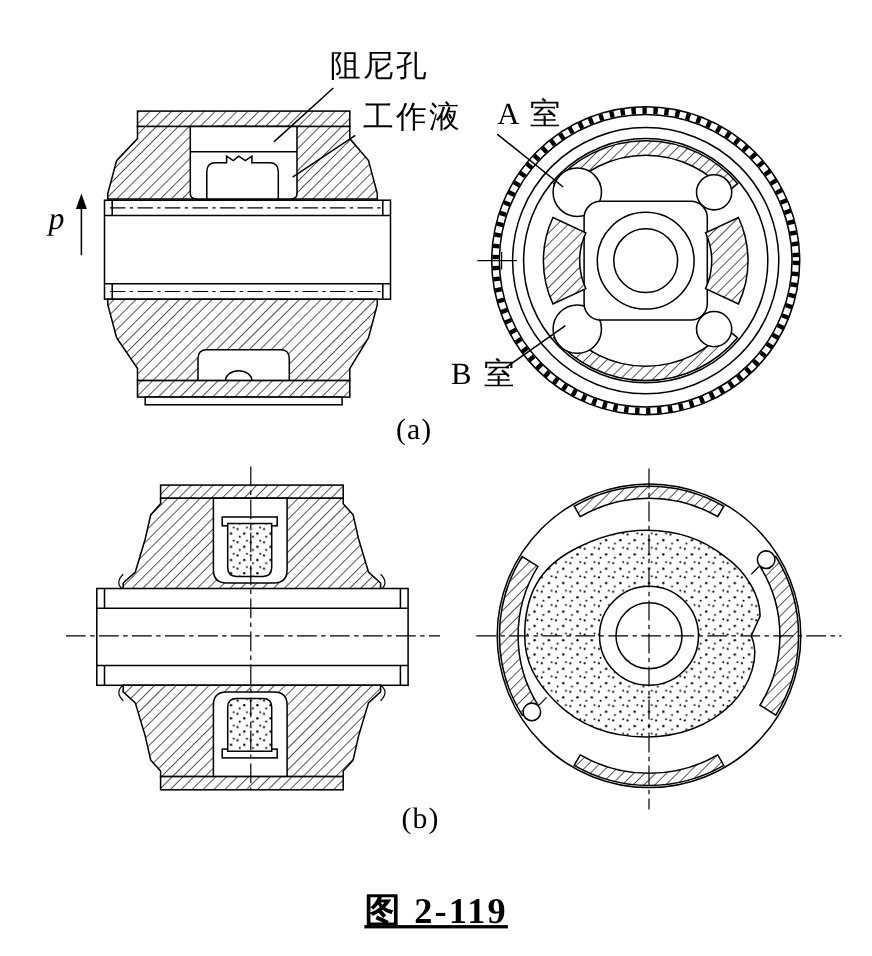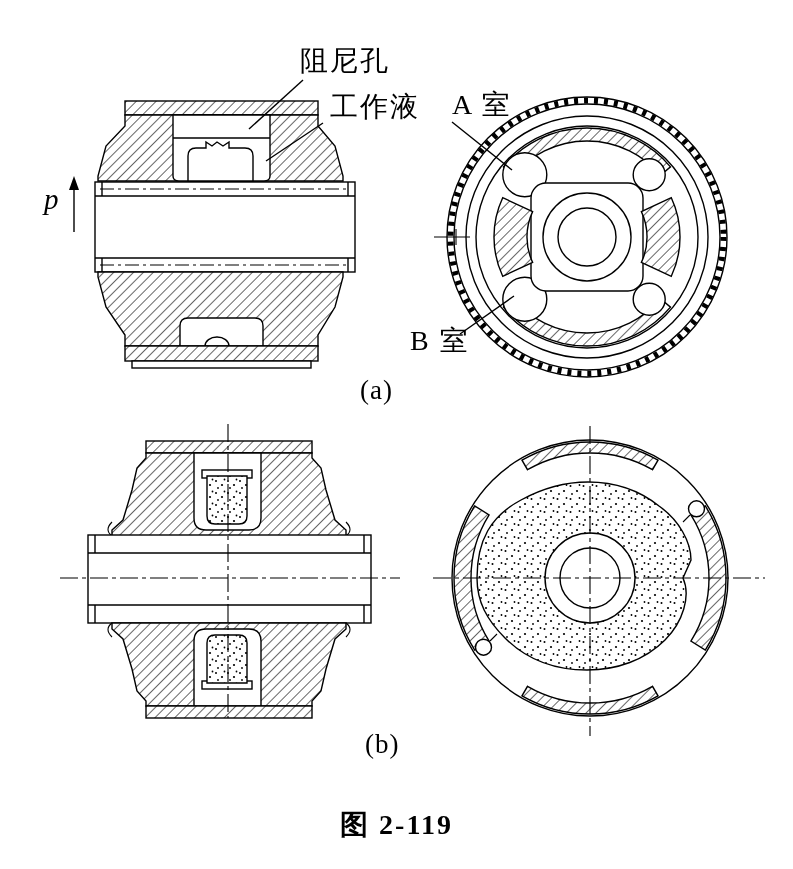--- a/index.html
+++ b/index.html
@@ -8,21 +8,21 @@
     font-family:"Liberation Serif","DejaVu Serif",serif;color:#000;overflow:hidden;
   }
   .page svg{position:absolute;}
   .lbl{position:absolute;z-index:6;font-size:28px;line-height:1.05;white-space:nowrap;color:#000;}
   .lbl-cjk{letter-spacing:2px;}
   .lbl-p{font-style:italic;font-size:29px;}
   .lbl-tag{font-size:27px;letter-spacing:1px;}
   .caption{
     position:absolute;left:0;top:806px;width:100%;z-index:6;
     display:flex;justify-content:center;align-items:baseline;gap:42px;
-    font-weight:bold;font-size:28px;letter-spacing:2px;
+    font-weight:bold;font-size:33px;letter-spacing:2px;text-decoration:underline;
   }
   #leader-overlay{left:0;top:0;z-index:5;}
   .figsvg{z-index:1;}
 </style>
 </head>
 <body>
 
 <div class="page">
 
   <svg class="figsvg" style="left:40px;top:88px;" width="350" height="295" viewBox="0 0 350 295">

